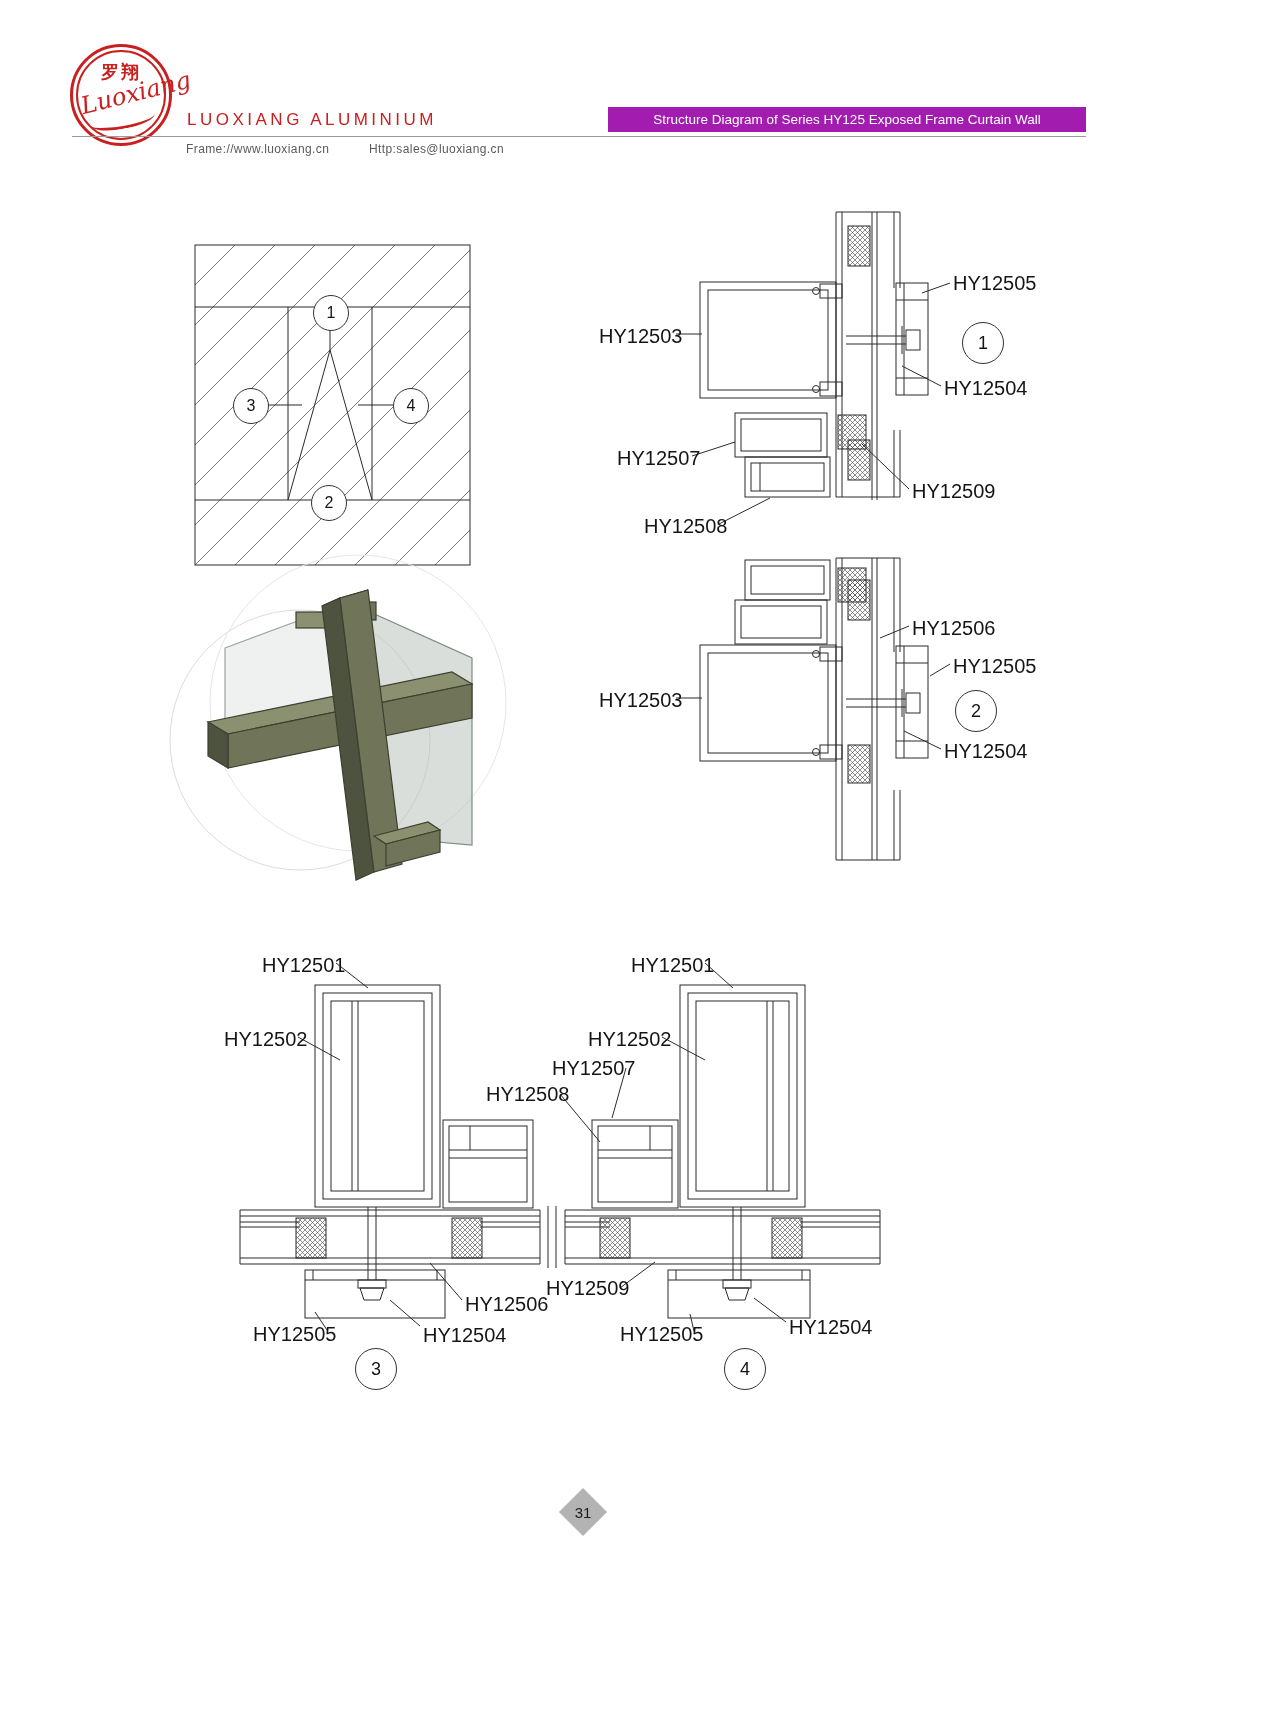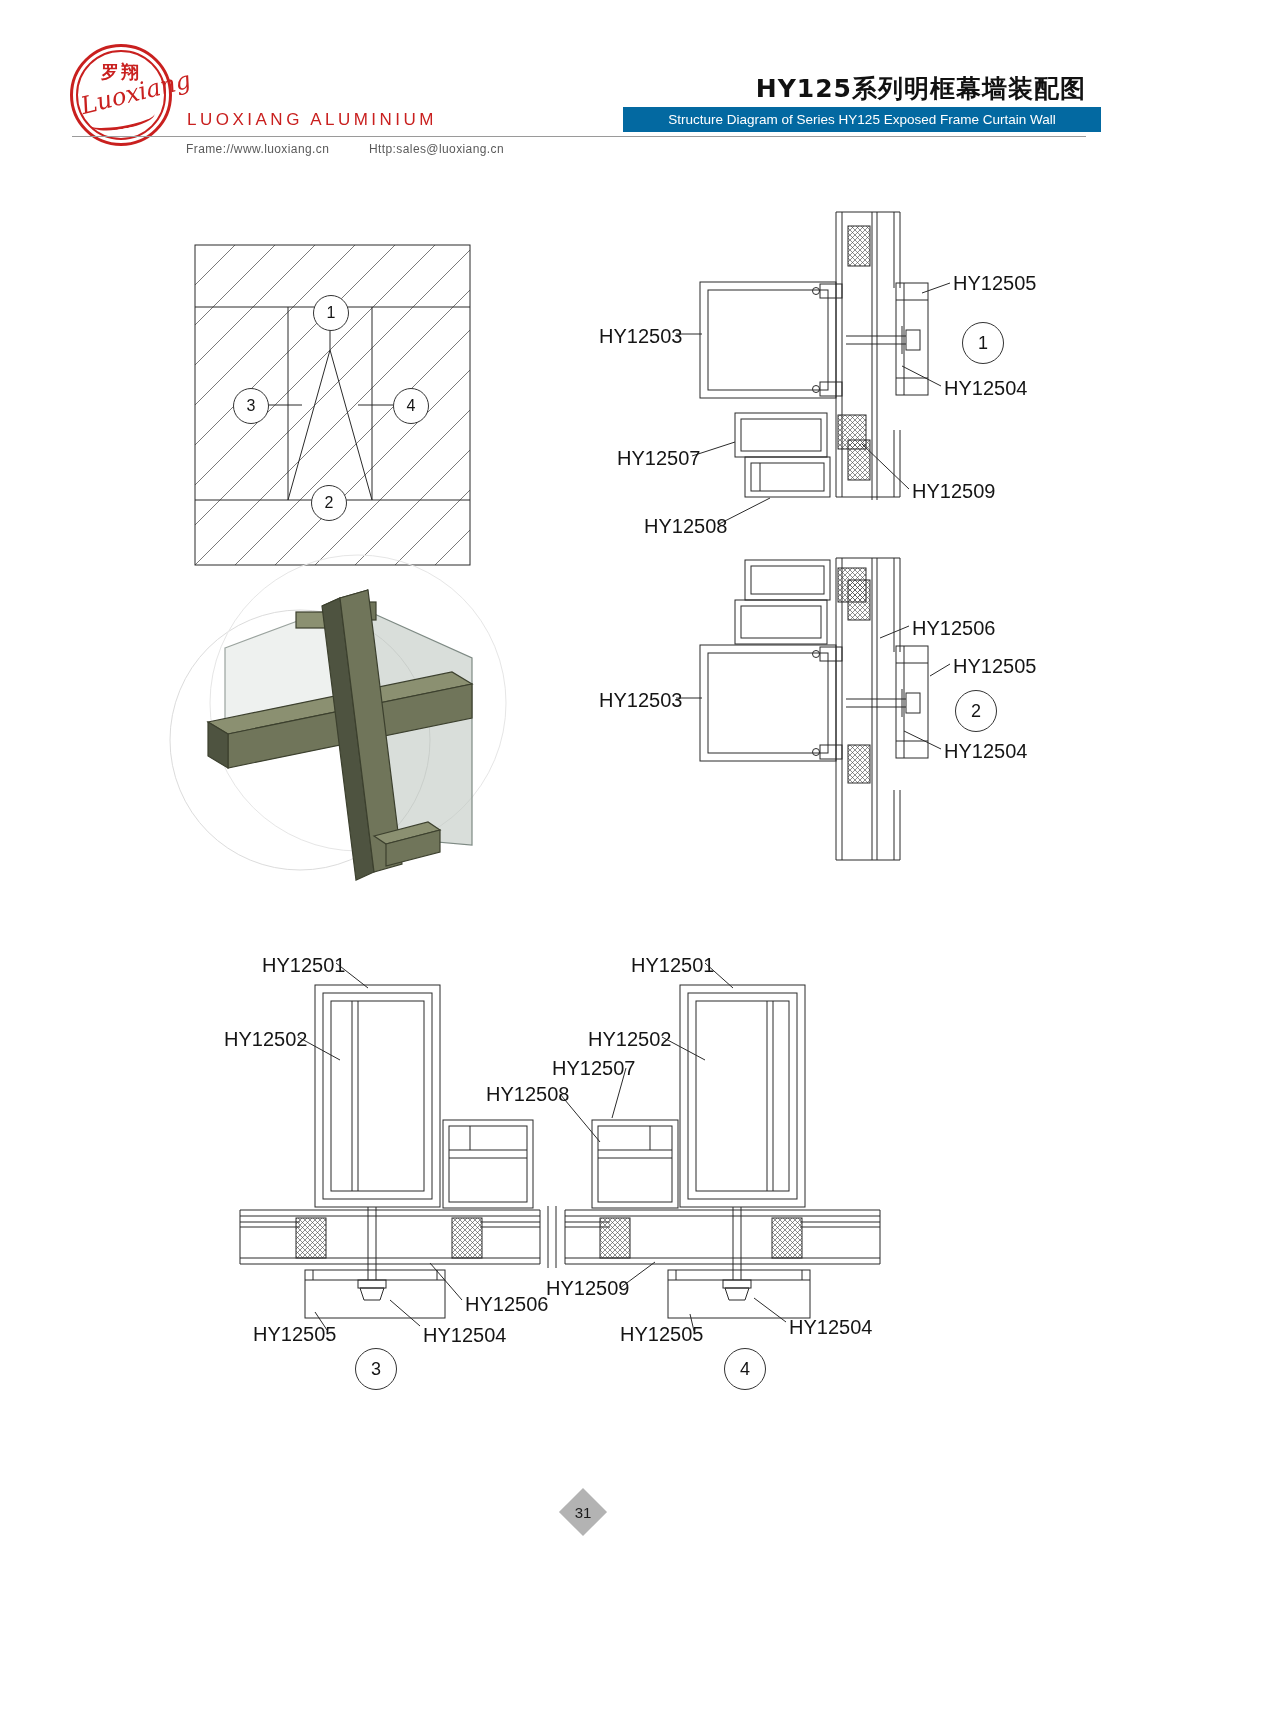--- a/index.html
+++ b/index.html
@@ -13,22 +13,22 @@
                font-family:"DejaVu Serif",serif;transform:rotate(-14deg);}
   .logo-swoosh{position:absolute;left:11px;top:58px;width:66px;height:16px;border-bottom:3px solid #c9201f;border-radius:50%;transform:rotate(-10deg);}
   .brand-cn{position:absolute;left:185px;top:42px;font-size:58px;font-weight:bold;color:#c9201f;letter-spacing:10px;
             font-family:"DejaVu Sans",sans-serif;}
   .brand-en{position:absolute;left:187px;top:110px;font-size:17px;font-weight:normal;color:#c9201f;letter-spacing:3.5px;}
   .header-rule{position:absolute;left:72px;top:136px;width:1014px;height:1px;background:#9a9a9a;}
   .contact{position:absolute;left:186px;top:142px;font-size:12px;color:#5a5a5a;letter-spacing:.4px;}
   .contact span{margin-right:36px;}
   .series-cn{position:absolute;left:600px;top:72px;width:486px;text-align:right;font-size:25px;font-weight:bold;color:#111;
              font-family:"DejaVu Sans",sans-serif;letter-spacing:1px;}
-  .series-banner{position:absolute;left:608px;top:107px;width:478px;height:25px;background:#0369a1;color:#fff;
-                 font-size:13.5px;text-align:center;line-height:25px;margin-left:15px;}
+  .series-banner{position:absolute;left:608px;top:107px;width:478px;height:25px;background:#a21caf;color:#fff;
+                 font-size:13.5px;text-align:center;line-height:25px;}
   
   .linework{position:absolute;left:0;top:0;}
   
   .lbl{position:absolute;font-size:20px;color:#151515;white-space:nowrap;}
   .marker{position:absolute;width:34px;height:34px;border:1px solid #333;border-radius:50%;background:#fff;
           display:flex;align-items:center;justify-content:center;font-size:16px;}
   .detnum{position:absolute;width:40px;height:40px;border:1px solid #333;border-radius:50%;background:#fff;
           display:flex;align-items:center;justify-content:center;font-size:18px;}
   
   .diamond-wrap{position:absolute;left:561px;top:1490px;width:44px;height:44px;}
@@ -47,21 +47,20 @@
       <div class="logo-script">Luoxiang</div>
       <div class="logo-swoosh"></div>
     </div>
   </div>
   <div class="brand-en">LUOXIANG ALUMINIUM</div>
   <div class="header-rule"></div>
   <div class="contact">
     <span>Frame://www.luoxiang.cn</span>
     <span>Http:sales@luoxiang.cn</span>
   </div>
-  <div class="series-cn">HY125系列明框幕墙装配图</div>
   <div class="series-banner">Structure Diagram of Series HY125 Exposed Frame Curtain Wall</div>
 
   <svg class="linework" width="1277" height="1721" viewBox="0 0 1277 1721">
     <defs>
       <pattern id="xh" width="5" height="5" patternUnits="userSpaceOnUse">
         <path d="M0 5L5 0M0 0L5 5" stroke="#444" stroke-width="0.6" fill="none"></path>
       </pattern>
       <pattern id="diag" width="40" height="40" patternUnits="userSpaceOnUse">
         <path d="M0 40L40 0" stroke="#7a7a7a" stroke-width="1" fill="none"></path>
       </pattern>

